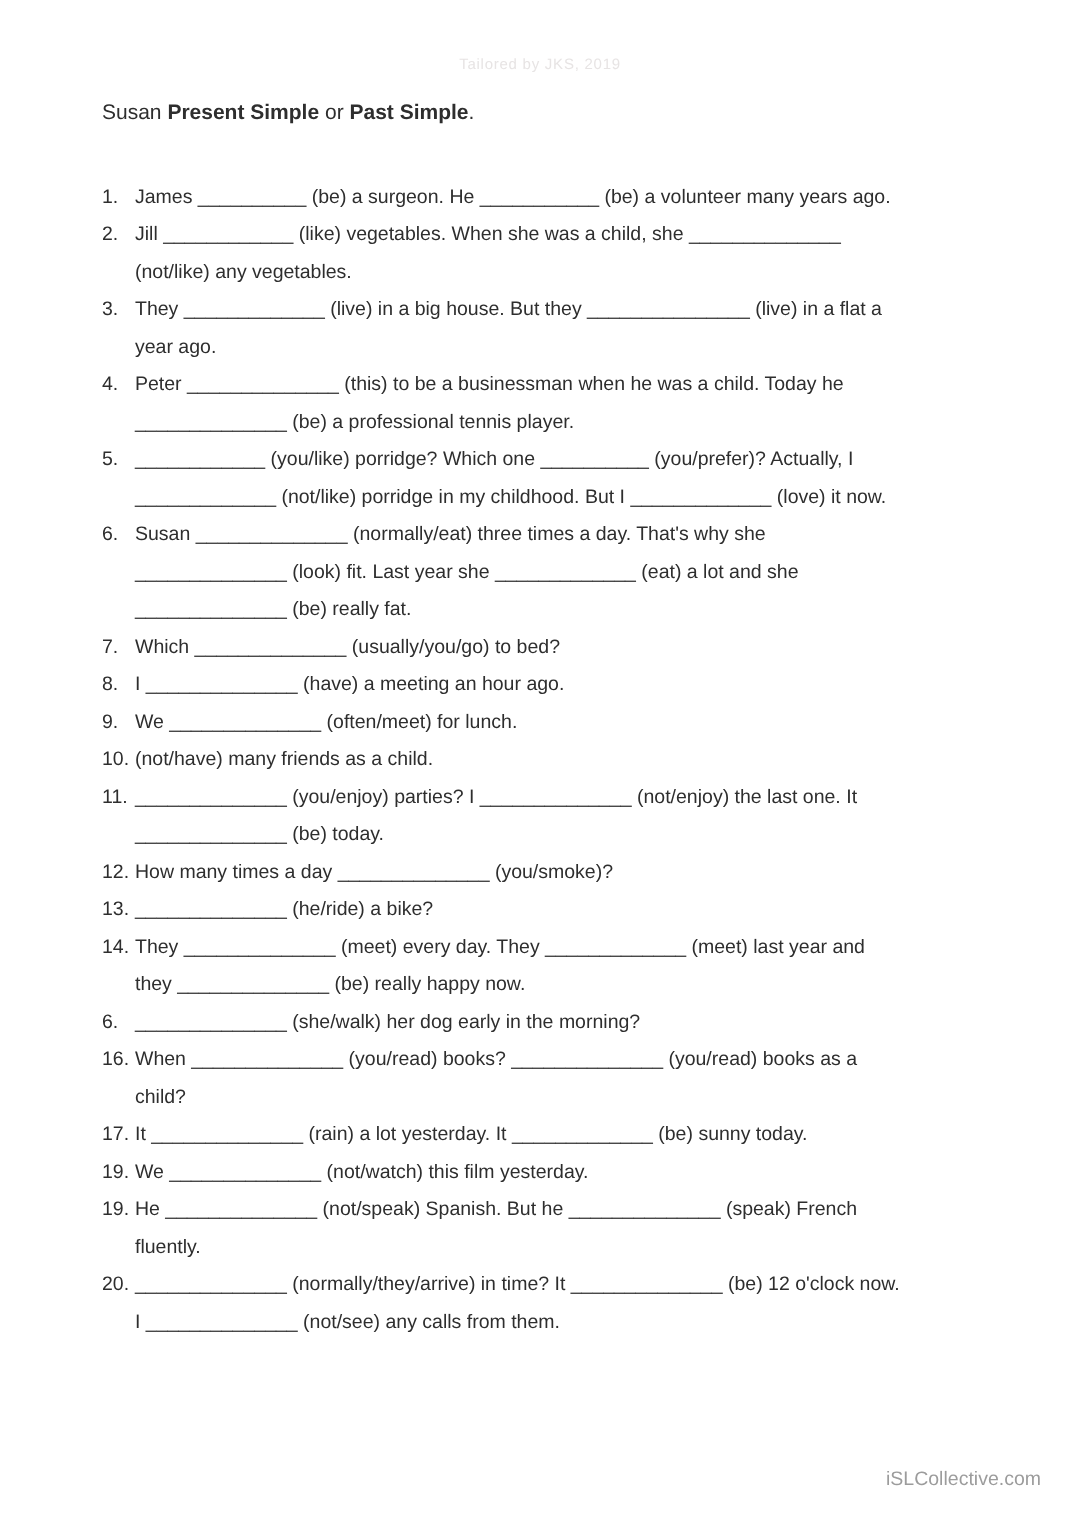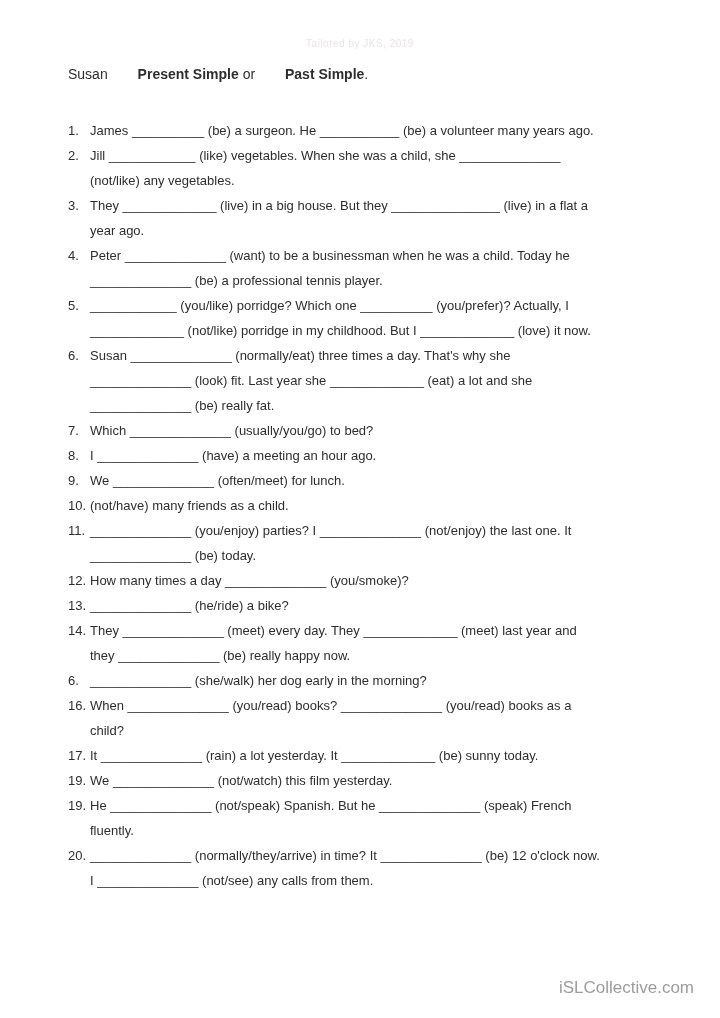--- a/index.html
+++ b/index.html
@@ -28,39 +28,39 @@
     font-size: 10px;
     color: var(--watermark);
     letter-spacing: 0.5px;
   }
   .title {
     position: absolute;
     left: 68px; top: 66px;
     font-size: 14px;
     color: var(--text);
   }
-  .title .b { font-weight: bold; margin-left: 26px; }
+  .title .b { font-weight: bold; }
   .items {
     position: absolute;
     left: 68px; top: 118px;
     width: 600px;
     font-size: 13px;
     line-height: 25px;
   }
   .item { display: flex; }
   .num {
     width: 22px;
     flex-shrink: 0;
   }
   .content { flex: 1; }
   .line { white-space: nowrap; }
   .footer {
     position: absolute;
     right: 26px; top: 978px;
-    font-size: 17px;
+    font-size: 13px;
     color: var(--footer);
   }
 </style>
 </head>
 <body>
 
 <div class="page">
   <div class="watermark">Tailored by JKS, 2019</div>
   <div class="title"><span>Susan </span><span class="b">Present Simple</span><span> or </span><span class="b">Past Simple</span><span>.</span></div>
   <div class="items">
@@ -80,21 +80,21 @@
       <div class="item">
         <span class="num">3.</span>
         <div class="content">
           <div class="line">They _____________ (live) in a big house. But they _______________ (live) in a flat a</div>
           <div class="line">year ago.</div>
         </div>
       </div>
       <div class="item">
         <span class="num">4.</span>
         <div class="content">
-          <div class="line">Peter ______________ (want) to be a businessman when he was a child. Today he</div>
+          <div class="line">Peter ______________ (this) to be a businessman when he was a child. Today he</div>
           <div class="line">______________ (be) a professional tennis player.</div>
         </div>
       </div>
       <div class="item">
         <span class="num">5.</span>
         <div class="content">
           <div class="line">____________ (you/like) porridge? Which one __________ (you/prefer)? Actually, I</div>
           <div class="line">_____________ (not/like) porridge in my childhood. But I _____________ (love) it now.</div>
         </div>
       </div>

